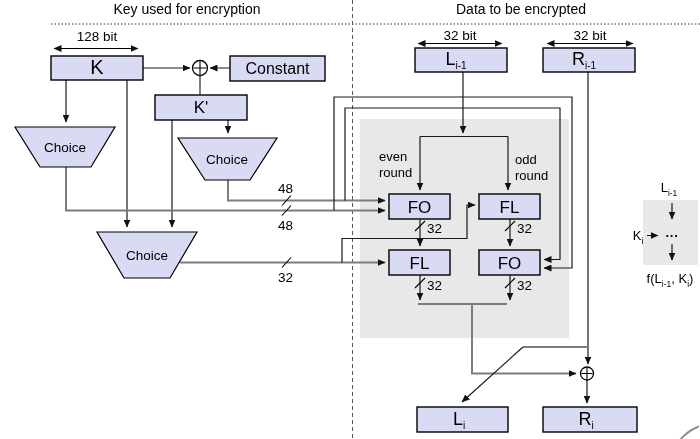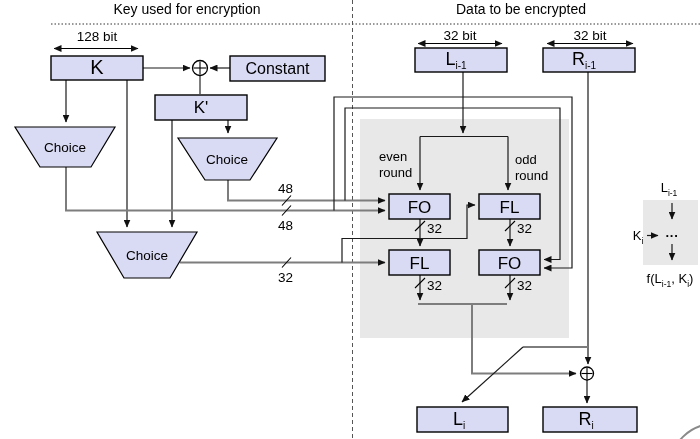--- a/index.html
+++ b/index.html
@@ -2,21 +2,21 @@
 <html style="--box-fill: #d9daf3; --function-area: #e8e8e8; --line-gray: #7d7d7d; --line-black: #1a1a1a;"><head>
 <meta charset="utf-8">
 <style>
   :root{
     --box-fill:#d9daf3;
     --function-area:#e8e8e8;
     --line-gray:#7d7d7d;
     --line-black:#1a1a1a;
   }
   html,body{margin:0;padding:0;background:#ffffff;}
-  .stage{width:700px;height:439px;position:relative;background:#fff;overflow:hidden;}
+  .stage{width:700px;height:439px;position:relative;background:#fff;overflow:hidden;border-radius:19px;}
   svg{display:block;}
   text{font-family:"Liberation Sans","DejaVu Sans",sans-serif;fill:#000;}
   .title{font-size:14px;}
   .box{fill:var(--box-fill);stroke:#000;stroke-width:1.4;}
   .trap{fill:var(--box-fill);stroke:#000;stroke-width:1.2;}
   .grayarea{fill:var(--function-area);stroke:none;}
   .bl{stroke:var(--line-black);stroke-width:1.2;fill:none;}
   .gl{stroke:var(--line-gray);stroke-width:2;fill:none;}
   .thin{stroke:#000;stroke-width:1.1;fill:none;}
   .dotted{stroke:#333;stroke-width:1;stroke-dasharray:1.5 2;fill:none;}

